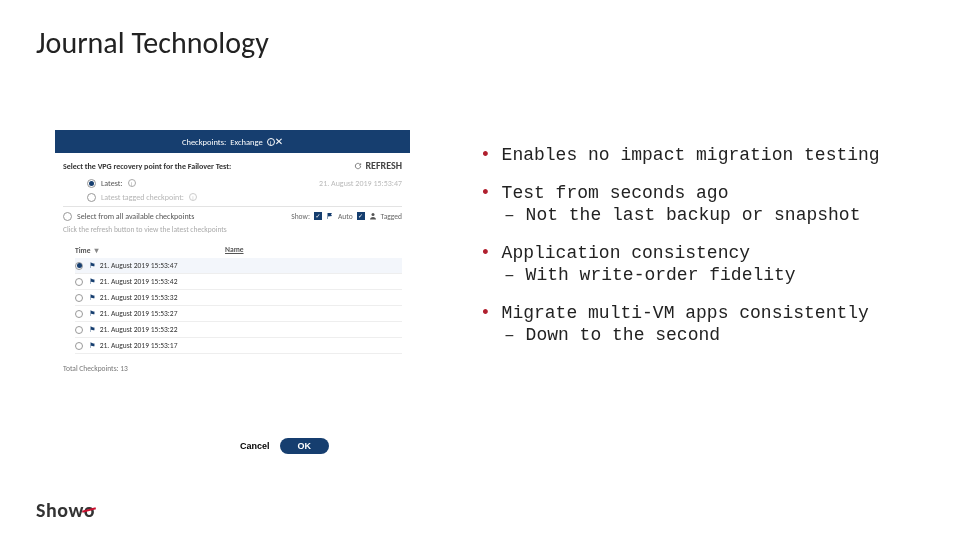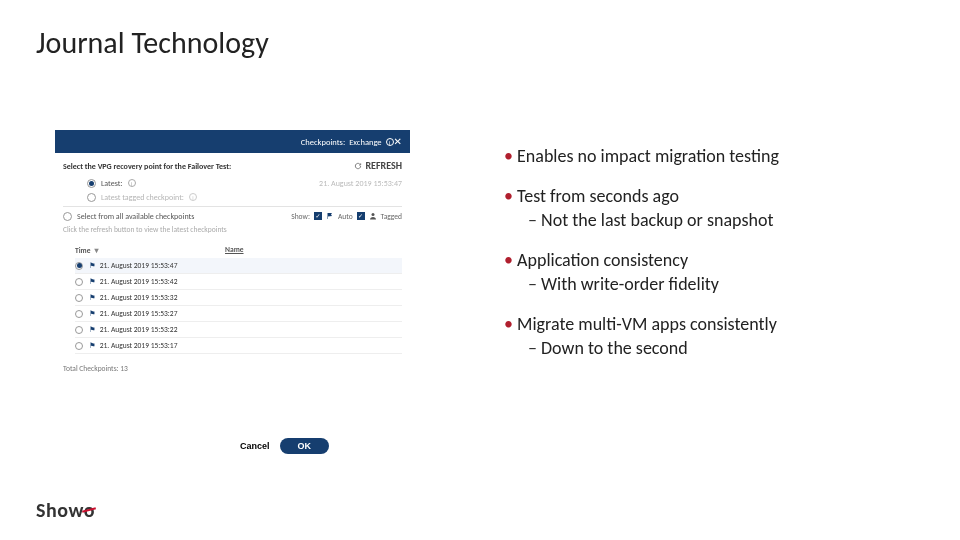--- a/index.html
+++ b/index.html
@@ -25,21 +25,21 @@
     top: 130px;
     width: 355px;
     font-size: 8px;
     color: #333;
   }
   .panel-header {
     background: #163e6f;
     color: #fff;
     padding: 5px 8px;
     display: flex;
-    justify-content: flex-end;
+    justify-content: center;
     align-items: center;
     font-size: 8.5px;
   }
   .panel-header .info { display:inline-flex; align-items:center; gap:4px; }
   .info-circle {
     display:inline-block; width:8px; height:8px; border:1px solid #fff; border-radius:50%;
     font-size:6px; line-height:8px; text-align:center;
   }
   .close-x { font-size:10px; cursor: default; }
   .panel-body { padding: 6px 8px 2px 8px; }
@@ -66,21 +66,21 @@
   .sort-arrow { font-size:8px; color:#888;}
   .trow { display:flex; align-items:center; padding:3px 0; border-bottom:1px solid #eee; font-size:7.5px;}
   .trow .radio { margin-right:6px; width:8px; height:8px;}
   .trow.selected { background:#f3f6fb; }
   .cp-flag { display:inline-block; margin-right:4px; color:#163e6f;}
   .total { color:#777; font-size:7.5px; margin-top:8px; padding:2px 0 0 0;}
   .footer-btns { position:absolute; left:240px; top:438px; display:flex; gap:10px; align-items:center; }
   .btn-cancel { font-size:9px; font-weight:700; background:none; border:none; }
   .btn-ok { background:#163e6f; color:#fff; border:none; border-radius:8px; padding:3px 18px; font-size:9px; font-weight:600;}
   
-  .bullets { position:absolute; left:504px; top:145px; width:400px; font-size:18px; color:#222; }
+  .bullets { position:absolute; left:480px; top:145px; width:400px; font-size:18px; color:#222;font-family:Liberation Mono, monospace; }
   .bullets ul { list-style:none; }
   .bullets > ul > li { margin-bottom:18px; }
   .bullets > ul > li::before { content:"• "; color:#b01f2e; font-size:18px; }
   .sub { list-style:none; margin-left:24px; margin-top:2px; }
   .sub li::before { content:"– "; color:#333; }
   
   .logo { position:absolute; left:36px; bottom:18px; font-size:20px; font-weight:700; color:#333; letter-spacing:0.5px;}
   .logo .o { position:relative; display:inline-block;}
   .logo .o::after { content:""; position:absolute; left:50%; top:50%; width:14px; height:2px; background:#c8102e; transform:translate(-50%,-50%) rotate(-15deg);}
 </style>

